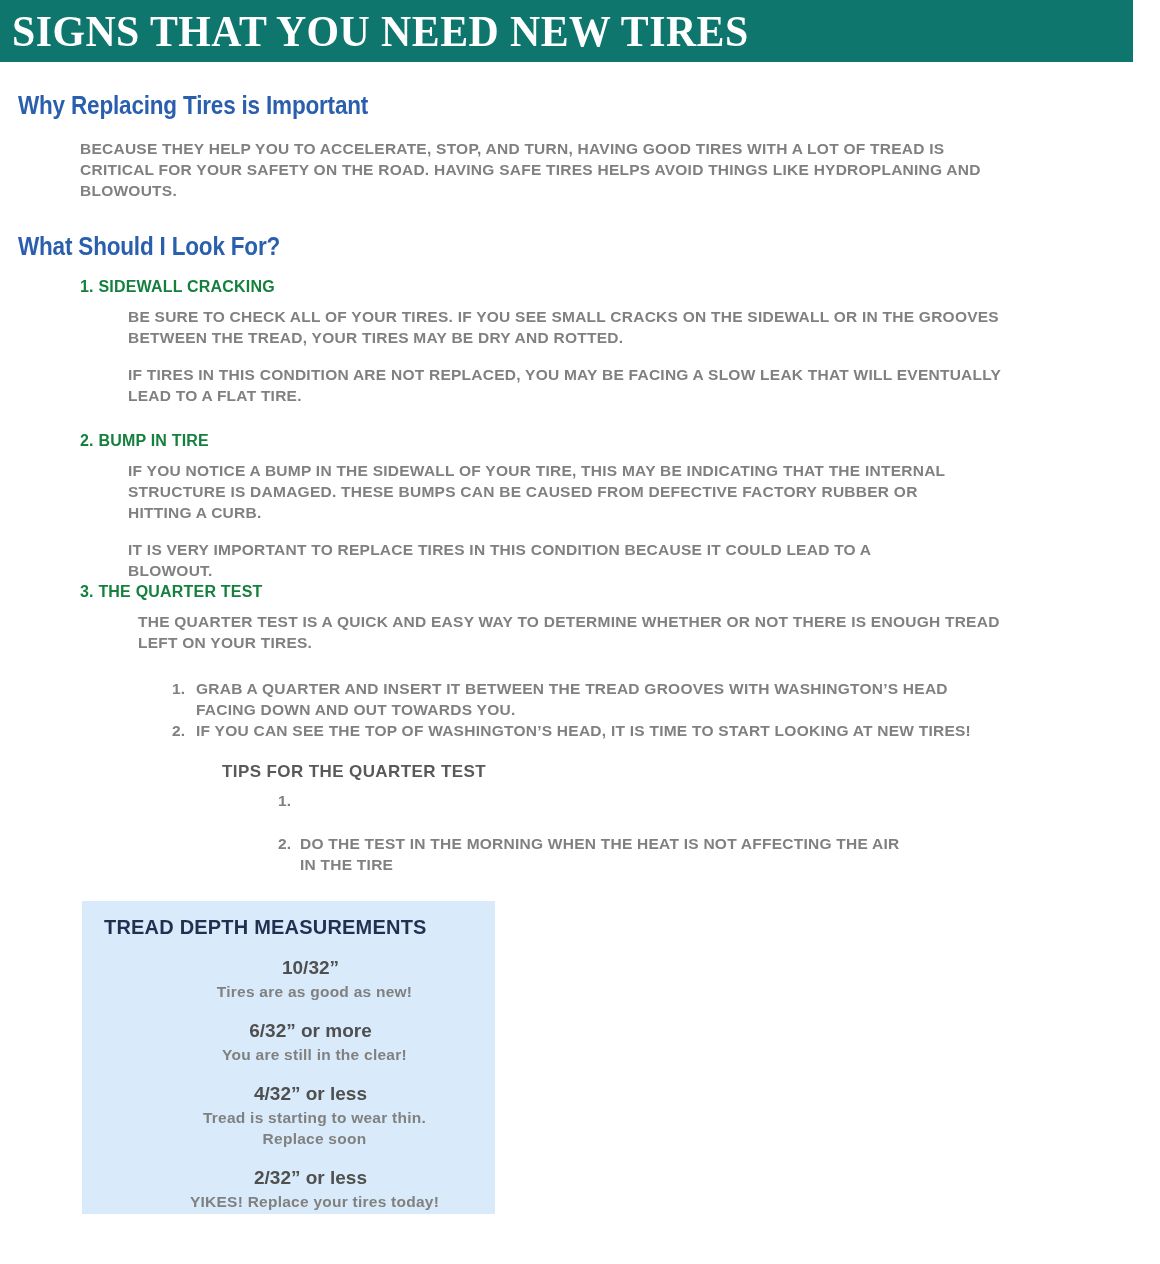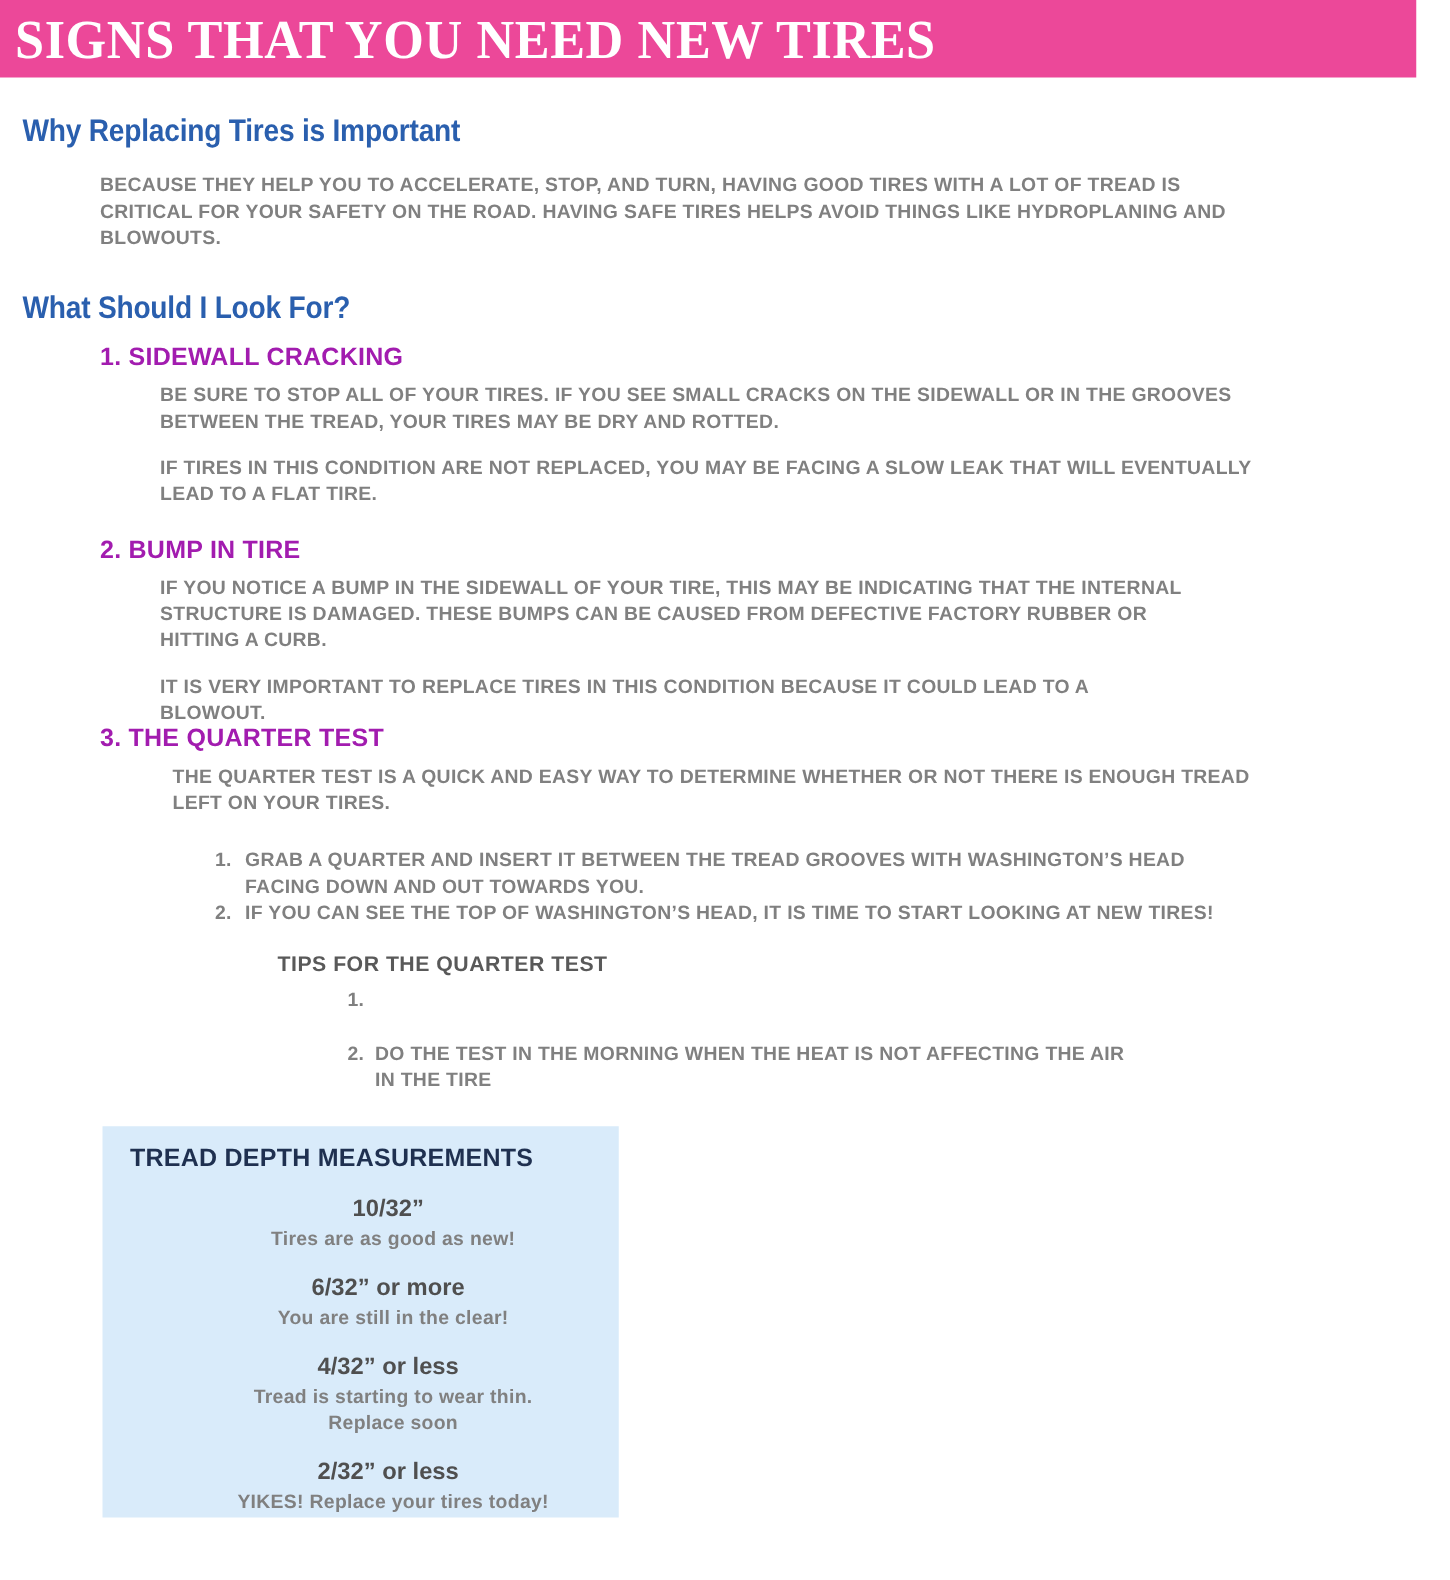--- a/index.html
+++ b/index.html
@@ -5,21 +5,21 @@
   * { margin: 0; padding: 0; box-sizing: border-box; }
   html, body { background: #ffffff; }
   body {
     width: 1160px;
     min-height: 1264px;
     font-family: "Liberation Sans", sans-serif;
     overflow-x: hidden;
   }
 
   .banner {
-    background: #ec4899;
+    background: #0f766e;
     width: 1133px;
     height: 62px;
     display: flex;
     align-items: center;
     padding-left: 12px;
   }
   .banner h1 {
     font-family: "Liberation Serif", serif;
     font-weight: 700;
     color: #ffffff;
@@ -50,22 +50,22 @@
     font-weight: 700;
     font-size: 15.5px;
     line-height: 21px;
     letter-spacing: 0.25px;
     white-space: pre-line;
   }
   .intro { display: block; margin: 18px 0 0 62px; }
 
   .sections { margin-left: 62px; }
   .section-title {
-    color: #a21caf;
-    font-size: 20px;
+    color: #15803d;
+    font-size: 16px;
     font-weight: 700;
     letter-spacing: 0.2px;
     line-height: 21px;
   }
   .sec1 { margin-top: 16px; }
   .sec2 { margin-top: 24px; }
   .sec3 { }
 
   .para { margin: 9px 0 0 48px; }
   .para + .para { margin-top: 16px; }
@@ -125,21 +125,21 @@
   <p class="body-text intro">BECAUSE THEY HELP YOU TO ACCELERATE, STOP, AND TURN, HAVING GOOD TIRES WITH A LOT OF TREAD IS
 CRITICAL FOR YOUR SAFETY ON THE ROAD. HAVING SAFE TIRES HELPS AVOID THINGS LIKE HYDROPLANING AND
 BLOWOUTS.</p>
 
   <h2 class="blue-heading h-what">What Should I Look For?</h2>
 
   <div class="sections">
 
     <div class="section sec1">
       <h3 class="section-title">1. SIDEWALL CRACKING</h3>
-      <p class="body-text para">BE SURE TO STOP ALL OF YOUR TIRES. IF YOU SEE SMALL CRACKS ON THE SIDEWALL OR IN THE GROOVES
+      <p class="body-text para">BE SURE TO CHECK ALL OF YOUR TIRES. IF YOU SEE SMALL CRACKS ON THE SIDEWALL OR IN THE GROOVES
 BETWEEN THE TREAD, YOUR TIRES MAY BE DRY AND ROTTED.</p>
       <p class="body-text para">IF TIRES IN THIS CONDITION ARE NOT REPLACED, YOU MAY BE FACING A SLOW LEAK THAT WILL EVENTUALLY
 LEAD TO A FLAT TIRE.</p>
     </div>
 
     <div class="section sec2">
       <h3 class="section-title">2. BUMP IN TIRE</h3>
       <p class="body-text para">IF YOU NOTICE A BUMP IN THE SIDEWALL OF YOUR TIRE, THIS MAY BE INDICATING THAT THE INTERNAL
 STRUCTURE IS DAMAGED. THESE BUMPS CAN BE CAUSED FROM DEFECTIVE FACTORY RUBBER OR
 HITTING A CURB.</p>

